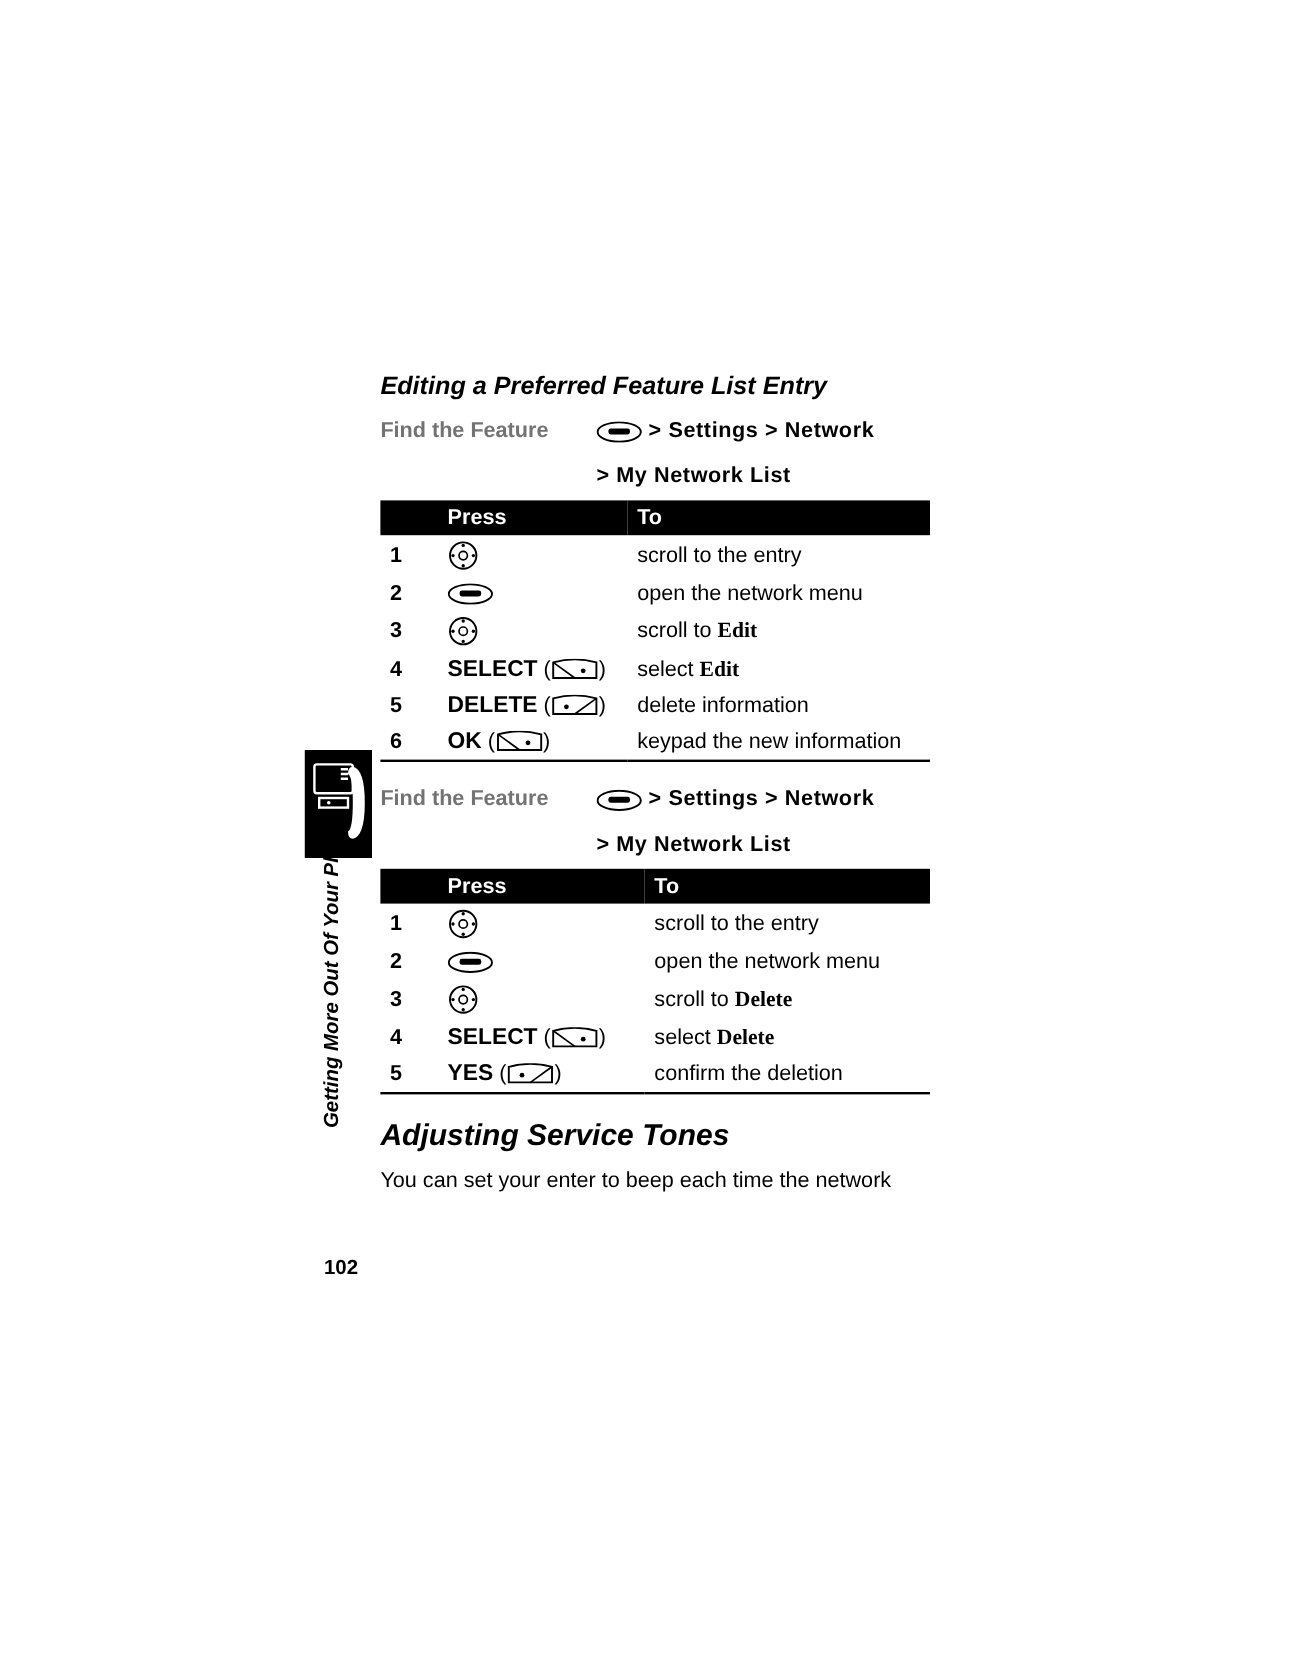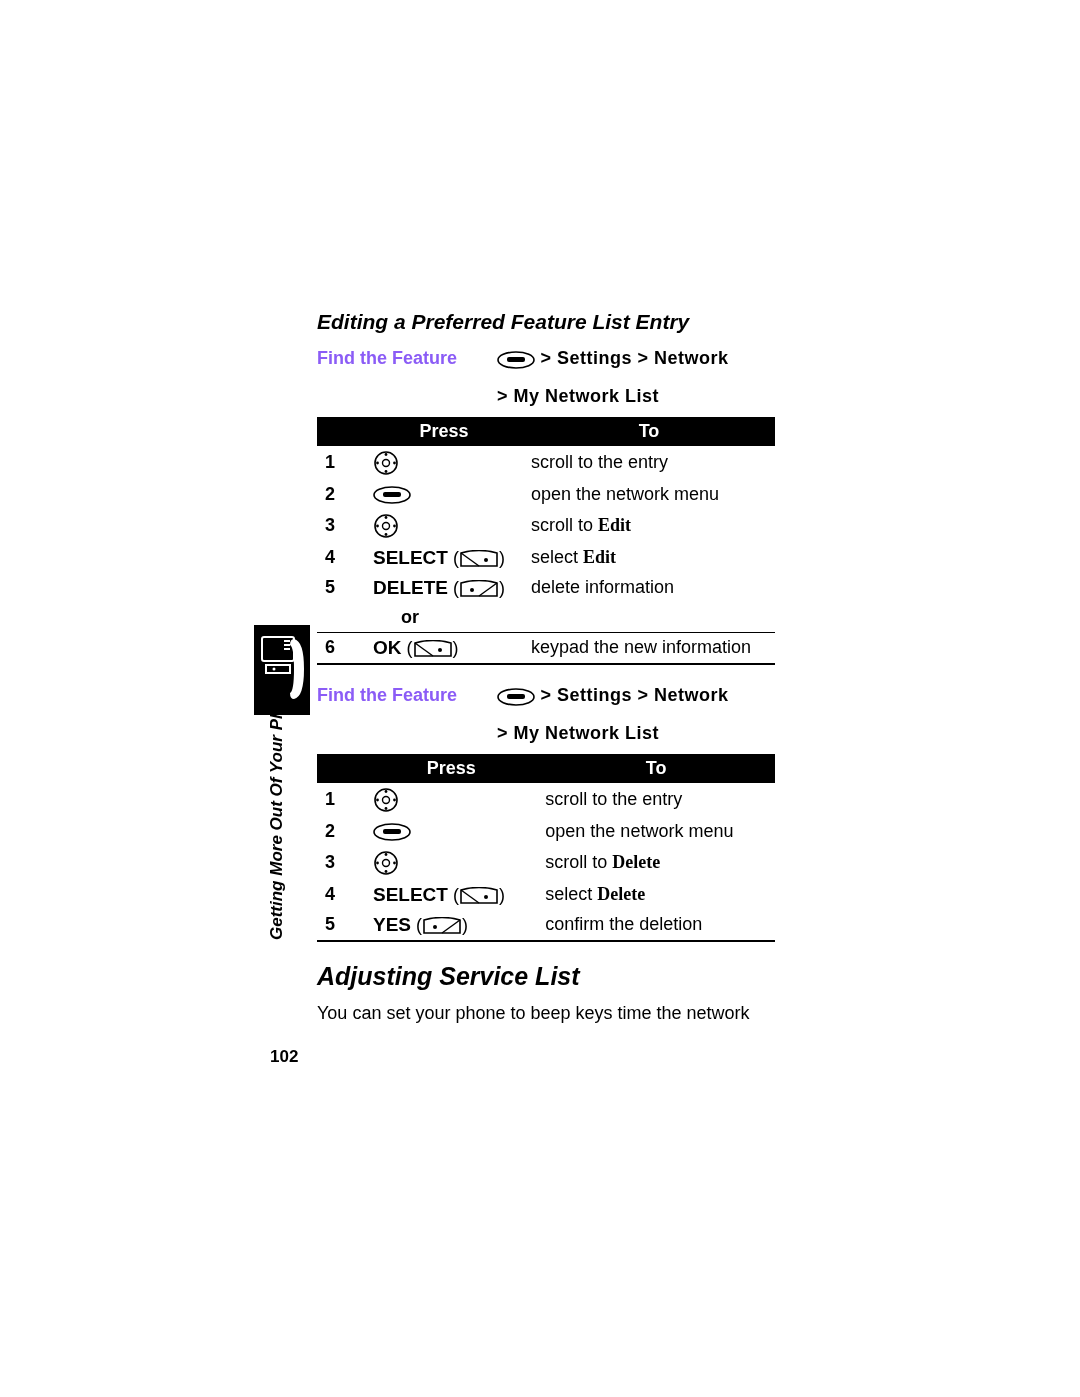--- a/index.html
+++ b/index.html
@@ -30,21 +30,21 @@
     margin: 0 0 14px 0;
   }
   .ftf-row {
     display: flex;
     align-items: flex-start;
     margin-bottom: 10px;
   }
   .ftf-label {
     font-weight: bold;
     font-size: 18px;
-    color: #8b5cf6;
+    color: #737373;
     width: 180px;
   }
   .ftf-path {
     font-weight: bold;
     font-size: 18px;
     font-family: "Arial Narrow", Arial, sans-serif;
     letter-spacing: 0.5px;
   }
   .ftf-path .line2 {
     display: block;
@@ -57,21 +57,21 @@
   table.steps {
     border-collapse: collapse;
     width: 100%;
     margin-bottom: 20px;
   }
   table.steps thead th {
     background: #000;
     color: #fff;
     font-weight: bold;
     font-size: 18px;
-    text-align: center;
+    text-align: left;
     padding: 4px 8px;
   }
   table.steps thead th:first-child {
     width: 32px;
   }
   table.steps tbody td {
     font-size: 18px;
     padding: 4px 8px;
     border-bottom: none;
     vertical-align: middle;
@@ -242,25 +242,20 @@
           </tr>
           <tr>
             <td class="step-num">5</td>
             <td class="press-cell"><span class="btn-label">DELETE</span> <span class="paren">(</span><svg class="keyicon" width="40" height="18" viewBox="0 0 40 18">
                 <path d="M2 3 Q20 -2 38 3 L38 16 L2 16 Z" fill="none" stroke="#000" stroke-width="1.6"></path>
                 <line x1="38" y1="3" x2="20" y2="16" stroke="#000" stroke-width="1.4"></line>
                 <circle cx="13" cy="10" r="2" fill="#000"></circle>
               </svg><span class="paren">)</span></td>
             <td class="to-cell"><span>delete information</span></td>
           </tr>
-          <tr class="tbl-rule">
-            <td></td>
-            <td class="or-cell">or</td>
-            <td></td>
-          </tr>
           <tr>
             <td class="step-num">6</td>
             <td class="press-cell"><span class="btn-label">OK</span> <span class="paren">(</span><svg class="keyicon" width="40" height="18" viewBox="0 0 40 18">
                 <path d="M2 3 Q20 -2 38 3 L38 16 L2 16 Z" fill="none" stroke="#000" stroke-width="1.6"></path>
                 <line x1="2" y1="3" x2="20" y2="16" stroke="#000" stroke-width="1.4"></line>
                 <circle cx="27" cy="10" r="2" fill="#000"></circle>
               </svg><span class="paren">)</span></td>
             <td class="to-cell"><span>keypad the new information</span></td>
           </tr>
         </tbody>
@@ -336,17 +331,17 @@
             <td class="press-cell"><span class="btn-label">YES</span> <span class="paren">(</span><svg class="keyicon" width="40" height="18" viewBox="0 0 40 18">
                 <path d="M2 3 Q20 -2 38 3 L38 16 L2 16 Z" fill="none" stroke="#000" stroke-width="1.6"></path>
                 <line x1="38" y1="3" x2="20" y2="16" stroke="#000" stroke-width="1.4"></line>
                 <circle cx="13" cy="10" r="2" fill="#000"></circle>
               </svg><span class="paren">)</span></td>
             <td class="to-cell"><span>confirm the deletion</span></td>
           </tr>
         </tbody>
     </table>
 
-    <h2 class="section-heading">Adjusting Service List</h2>
-    <p class="body-para">You can set your phone to beep keys time the network</p>
+    <h2 class="section-heading">Adjusting Service Tones</h2>
+    <p class="body-para">You can set your enter to beep each time the network</p>
 
   </div>
 </div>
 
 </body></html>

